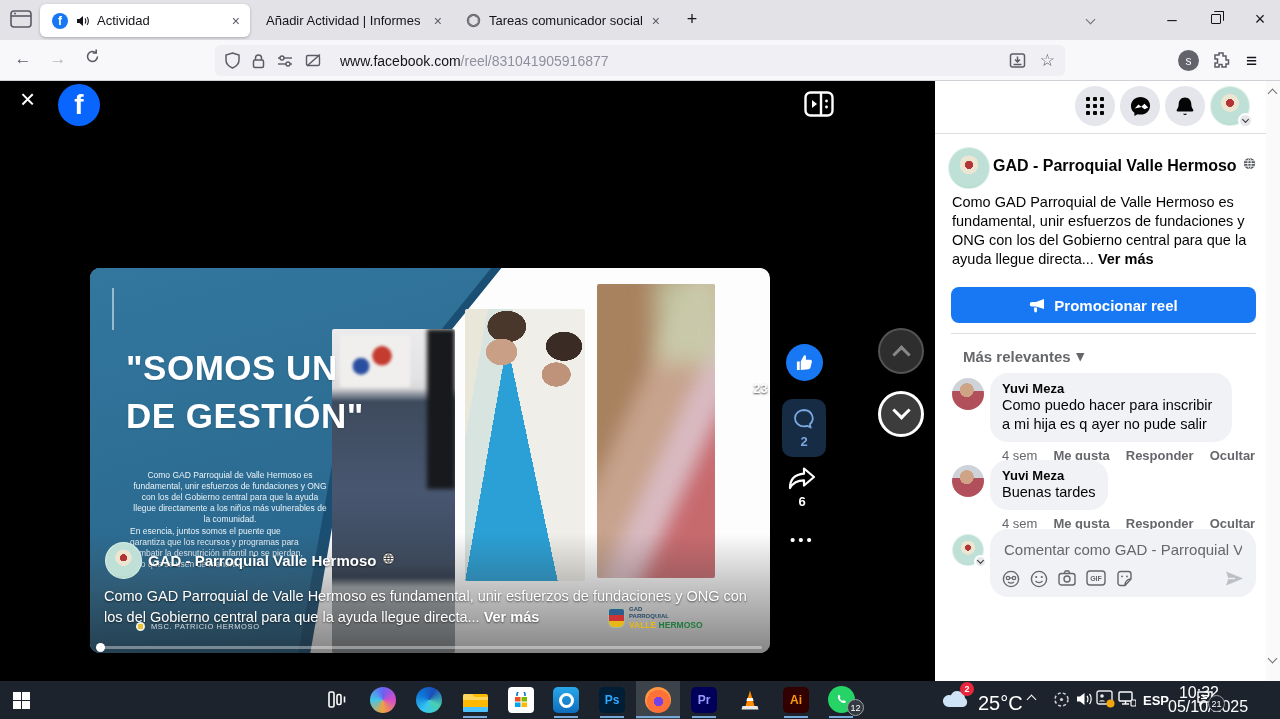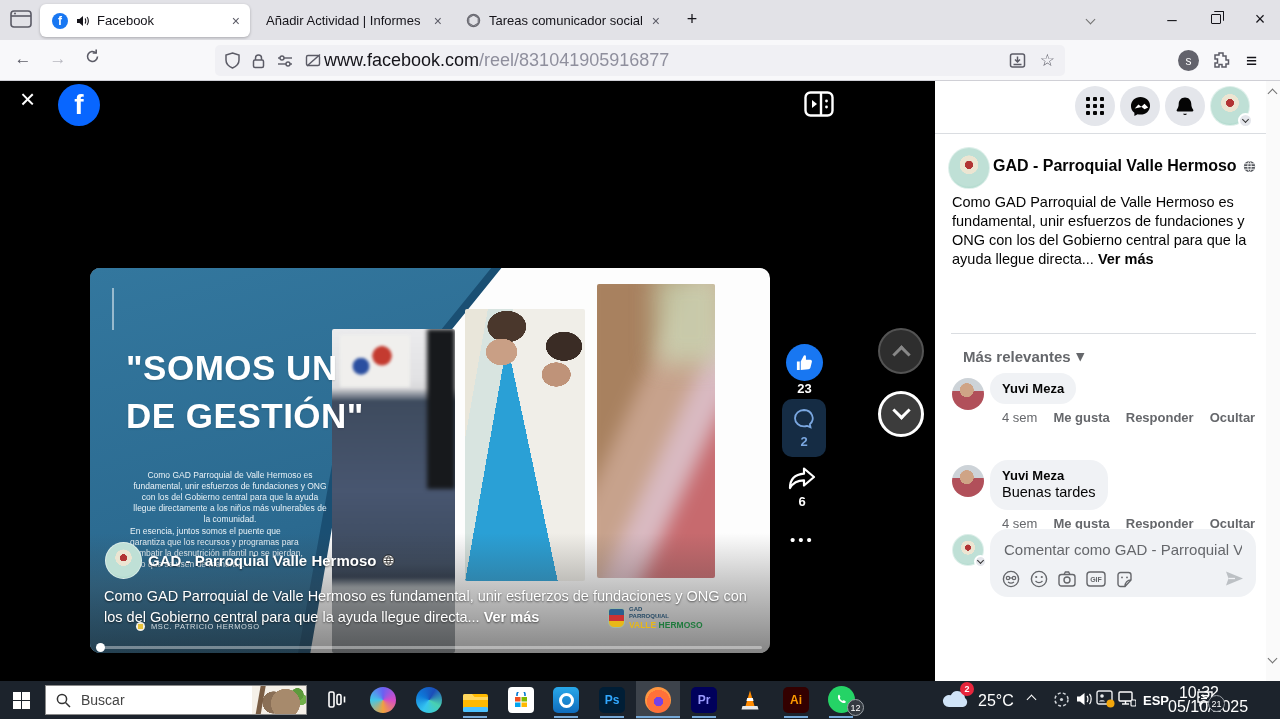--- a/index.html
+++ b/index.html
@@ -1,31 +1,31 @@
 <!DOCTYPE html>
 <html><head>
 <meta charset="utf-8">
 <style>
   *{margin:0;padding:0;box-sizing:border-box;font-family:"Liberation Sans",sans-serif}
   html,body{width:1280px;height:719px;overflow:hidden;background:#000}
   #app{position:relative;width:1280px;height:719px}
   .abs{position:absolute}
-  .flex{display:flex;align-items:center}
+  .flex{display:flex;align-items:flex-start}
   svg{display:block}
 
   
   .tabbar{left:0;top:0;width:1280px;height:40px;background:#e2e2e7}
   .tab{top:4px;height:33px;border-radius:6px;display:flex;align-items:center;font-size:13px;color:#15141a}
   .tab.active{background:#fff;box-shadow:0 1px 3px rgba(0,0,0,.25)}
   .tab .close{margin-left:auto;color:#5b5b66;font-size:14px;padding:0 10px;cursor:default}
   .tabtitle{white-space:nowrap;overflow:hidden;text-overflow:clip}
   .glyphbtn{color:#15141a;font-size:15px;text-align:center}
   .navbar{left:0;top:40px;width:1280px;height:41px;background:#f8f8fa;border-bottom:1px solid #d0d0d6}
   .urlbar{left:215px;top:45px;width:850px;height:31px;background:#f0f0f4;border-radius:5px;display:flex;align-items:center;padding:0 10px}
-  .urltext{font-size:18px;margin-left:2px;white-space:nowrap}
+  .urltext{font-size:14px;margin-left:18px;white-space:nowrap}
   .urltext .dom{color:#15141a}
   .urltext .path{color:#8f8f9d}
   .navglyph{font-size:17px;color:#5b5b66;text-align:center}
   .scircle{width:21px;height:21px;border-radius:50%;background:#63636c;color:#fff;font-size:12px;display:flex;align-items:center;justify-content:center}
   .winctl{font-size:15px;color:#15141a;text-align:center}
   .restore-sq{width:10px;height:10px;border:1.2px solid #15141a;border-radius:1px;position:relative}
   .restore-sq:before{content:"";position:absolute;left:2px;top:-4px;width:9px;height:9px;border:1.2px solid #15141a;border-left:none;border-bottom:none;border-radius:1px}
 
   
   .stage{left:0;top:81px;width:935px;height:600px;background:#000}
@@ -124,21 +124,21 @@
     <div class="abs tab active" style="left:40px;width:210px">
       <span style="margin-left:12px">
           <span style="display:flex;width:16px;height:16px;border-radius:50%;background:#1877f2;color:#fff;font-size:12px;font-weight:700;align-items:center;justify-content:center">f</span>
         </span>
       <span style="margin-left:8px">
         <svg width="13" height="12" viewBox="0 0 13 12">
             <path d="M1 4h2.5L7 1v10L3.5 8H1z" fill="#15141a"></path>
             <path d="M9 3.5c1 1 1 4 0 5M11 2c1.8 2 1.8 6 0 8" stroke="#15141a" stroke-width="1.1" fill="none"></path>
           </svg>
       </span>
-      <span class="tabtitle" style="margin-left:8px">Facebook</span>
+      <span class="tabtitle" style="margin-left:8px">Actividad</span>
       <span class="close">×</span>
     </div>
 
     <div class="abs tab" style="left:256px;width:196px">
       <span class="tabtitle" style="margin-left:10px;width:158px">Añadir Actividad | Informes Mensua</span>
       <span class="close">×</span>
     </div>
 
     <div class="abs tab" style="left:456px;width:214px">
       <span style="margin-left:10px">
@@ -293,21 +293,21 @@
 
       <div class="abs progress" style="left:8px;right:8px;top:378px"></div>
       <div class="abs pdot" style="left:6px;top:375px"></div>
     </div>
 
     <div class="abs like-circle" style="left:786px;top:263px">
       <svg width="19" height="19" viewBox="0 0 20 20">
           <path d="M2 9h3v9H2zM6 18V9l3.2-6c.5-1 2.3-.6 2.3.8V7h4.6c1.2 0 2 1.1 1.7 2.2l-1.6 6.4c-.3 1-1 1.4-2 1.4z" fill="#fff"></path>
         </svg>
     </div>
-    <div class="abs count" style="left:786px;top:300px;width:37px">23</div>
+    <div class="abs count" style="left:742px;top:300px;width:37px">23</div>
 
     <div class="abs comment-tile" style="left:782px;top:318px">
       <svg width="24" height="24" viewBox="0 0 24 24">
           <path d="M12 3a9 8.2 0 1 0 0 16.4c1.2 0 2.2-.2 3.2-.5l3.3 1.3-.6-3.1A9 8.2 0 0 0 12 3z" fill="none" stroke="#7aa7e0" stroke-width="1.8"></path>
         </svg>
       <span class="count">2</span>
     </div>
 
     <div class="abs" style="left:787px;top:385px">
       <svg width="30" height="26" viewBox="0 0 30 26">
@@ -370,32 +370,40 @@
       <svg width="13" height="13" viewBox="0 0 13 13">
           <circle cx="6.5" cy="6.5" r="5.6" fill="#55585e"></circle>
           <path d="M6.5 1.2c.9 0 1.7 2.2 1.7 5.3S7.4 11.8 6.5 11.8 4.8 9.6 4.8 6.5 5.6 1.2 6.5 1.2zM1.2 6.5h10.6M1.8 3.8h9.4M1.8 9.2h9.4" stroke="#fff" stroke-width=".9" fill="none"></path>
         </svg>
     </div>
 
     <div class="abs desc" style="left:17px;top:112px;width:312px">
       <span>Como GAD Parroquial de Valle Hermoso es fundamental, unir esfuerzos de fundaciones y ONG con los del Gobierno central para que la ayuda llegue directa...</span> <span class="bold">Ver más</span>
     </div>
 
+    <div class="abs promote" style="left:16px;top:206px;width:305px">
+      <svg width="17" height="15" viewBox="0 0 17 15">
+          <path d="M15 1v10l-8-2.5H3A2 2 0 0 1 3 4h4z" fill="#fff"></path>
+          <path d="M5 9.5h3V13a1.4 1.4 0 0 1-2.8 0z" fill="#fff"></path>
+        </svg>
+      <span>Promocionar reel</span>
+    </div>
 
     <div class="abs divider" style="left:16px;top:252px;width:305px"></div>
 
     <div class="abs sort" style="left:28px;top:266px">
       <span>Más relevantes</span>
         <span>▾</span>
     </div>
 
     <div class="abs avatar-person" style="left:17px;top:297px;width:32px;height:32px"></div>
     <div class="abs" style="left:55px;top:292px">
       <div class="bubble">
         <div class="bauthor">Yuvi Meza</div>
+        <div class="btext">Como puedo hacer para inscribir a mi hija es q ayer no pude salir</div>
       </div>
       <div class="cactions" style="margin:6px 0 0 12px">
         <span>4 sem</span>
         <span class="b">Me gusta</span>
         <span class="b">Responder</span>
         <span class="b">Ocultar</span>
       </div>
     </div>
 
     <div class="abs avatar-person" style="left:17px;top:384px;width:32px;height:32px"></div>
@@ -469,28 +477,20 @@
       <svg width="17" height="17" viewBox="0 0 17 17">
           <g fill="#fff">
             <rect x="0" y="0" width="8" height="8"></rect>
             <rect x="9" y="0" width="8" height="8"></rect>
             <rect x="0" y="9" width="8" height="8"></rect>
             <rect x="9" y="9" width="8" height="8"></rect>
           </g>
         </svg>
     </div>
   </div>
-  <div class="abs search">
-    <svg width="15" height="15" viewBox="0 0 15 15" style="margin-left:10px">
-        <circle cx="6" cy="6" r="4.6" fill="none" stroke="#333" stroke-width="1.5"></circle>
-        <line x1="9.5" y1="9.5" x2="14" y2="14" stroke="#333" stroke-width="1.5"></line>
-      </svg>
-    <span class="txt">Buscar</span>
-    <span class="sloth"></span>
-  </div>
 
   <div class="abs" style="left:328px;top:691px">
     <svg width="19" height="17" viewBox="0 0 19 17">
         <g stroke="#fff" stroke-width="1.6" fill="none">
           <rect x="1" y="1" width="5" height="15" rx="1.5"></rect>
           <rect x="9" y="3.5" width="4" height="10" rx="1.5"></rect>
           <line x1="16.5" y1="5.5" x2="16.5" y2="11.5"></line>
         </g>
       </svg>
   </div>
@@ -545,21 +545,21 @@
   <div class="abs underline" style="left:784px;width:24px"></div>
   <div class="abs underline" style="left:829px;width:24px"></div>
 
   <div class="abs" style="left:942px;top:688px">
     <svg width="26" height="20" viewBox="0 0 26 20">
         <path d="M7 19a6 6 0 1 1 1.8-11.7A7.5 7.5 0 0 1 23 10a5 5 0 0 1-2 9z" fill="#cfe3f7"></path>
         <path d="M7 19a6 6 0 0 1-4-10.4A6 6 0 0 0 7 19z" fill="#8db8e8"></path>
       </svg>
     <span class="badge-red" style="position:absolute;right:-6px;top:-6px;width:14px;height:14px">2</span>
   </div>
-  <div class="abs traytxt" style="left:978px;top:692px;font-size:16px">25°C</div>
+  <div class="abs traytxt" style="left:978px;top:692px;font-size:20px">25°C</div>
   <div class="abs" style="left:1028px;top:696px">
       <span class="scaret" style="display:block;border-color:#fff;transform:rotate(-135deg)"></span>
     </div>
   <div class="abs" style="left:1053px;top:691px">
     <svg width="17" height="17" viewBox="0 0 17 17">
         <circle cx="8.5" cy="8.5" r="6.5" fill="none" stroke="#cfd3d8" stroke-width="1.5" stroke-dasharray="3 2.2"></circle>
         <circle cx="8.5" cy="8.5" r="1.6" fill="#cfd3d8"></circle>
       </svg>
   </div>
   <div class="abs" style="left:1076px;top:691px">

